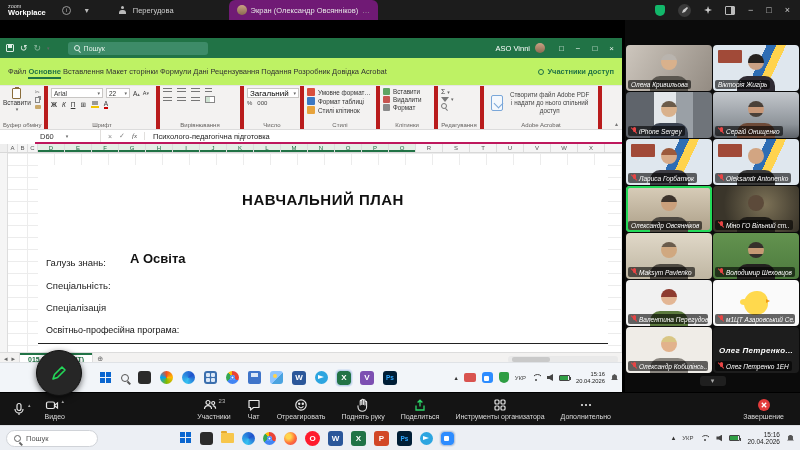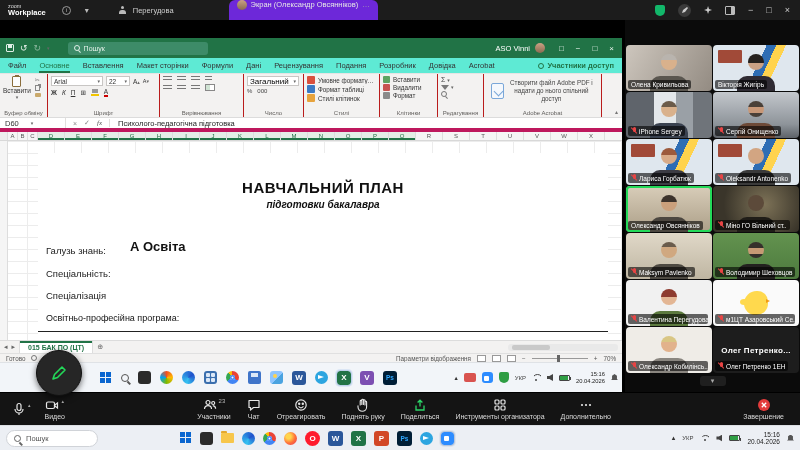--- a/index.html
+++ b/index.html
@@ -10,21 +10,21 @@
   .topbar{position:absolute;left:0;top:0;width:800px;height:20px;background:#1c1c1c;display:flex;align-items:center;}
   .brand{margin-left:8px;color:#fff;line-height:1;}
   .brand .b1{font-size:5.5px;color:#ddd;}
   .brand .b2{font-size:7.5px;font-weight:bold;}
   .tb-ic{color:#bbb;font-size:8px;margin-left:14px;}
   .info-ic{width:9px;height:9px;border:1px solid #999;border-radius:50%;color:#bbb;font-size:6px;display:flex;align-items:center;justify-content:center;margin-left:16px;}
   .mtab{display:flex;align-items:center;gap:4px;color:#cfcfcf;font-size:7.5px;margin-left:30px;}
   .ppl-ic{width:10px;height:8px;position:relative;}
   .ppl-ic::before{content:"";position:absolute;left:2px;top:0;width:3px;height:3px;border-radius:50%;background:#bbb;}
   .ppl-ic::after{content:"";position:absolute;left:0;bottom:0;width:7px;height:4px;border-radius:3px 3px 0 0;background:#bbb;}
-  .stab{display:flex;align-items:flex-start;gap:4px;background:#6d28d9;border-radius:6px 6px 0 0;height:20px;padding:0 8px;margin-left:55px;color:#e6e6e6;font-size:7.5px;}
+  .stab{display:flex;align-items:center;gap:4px;background:#701a75;border-radius:6px 6px 0 0;height:20px;padding:0 8px;margin-left:55px;color:#e6e6e6;font-size:7.5px;}
   .avatar-s{width:10px;height:10px;border-radius:50%;background:linear-gradient(#caa184,#8a6a50);}
   .tb-right{margin-left:auto;display:flex;align-items:center;gap:13px;padding-right:10px;}
   .shield{width:10px;height:11px;background:#12b76a;border-radius:2px 2px 5px 5px;}
   .circ-ic{width:13px;height:13px;border-radius:50%;background:#3a3a3a;display:flex;align-items:center;justify-content:center;}
   .spark{width:8px;height:8px;background:#ccc;clip-path:polygon(50% 0,62% 38%,100% 50%,62% 62%,50% 100%,38% 62%,0 50%,38% 38%);}
   .layout-ic{width:10px;height:9px;border:1px solid #bbb;border-radius:1px;position:relative;}
   .layout-ic::after{content:"";position:absolute;right:0;top:0;width:3px;height:100%;background:#bbb;}
   .wglyph{color:#ccc;font-size:9px;}
 
   
@@ -35,27 +35,27 @@
   .qat{display:flex;align-items:center;gap:6px;margin-left:6px;font-size:9px;color:#e9f2ec;}
   .save-ic{width:8px;height:8px;border:1px solid #dfeee6;border-radius:1px;position:relative;}
   .save-ic::after{content:"";position:absolute;left:1px;top:0;width:4px;height:3px;background:#dfeee6;}
   .fname{margin-left:12px;font-size:7.5px;white-space:nowrap;}
   .xl-search{margin-left:18px;width:140px;height:13px;background:#3d8b68;border-radius:3px;display:flex;align-items:center;gap:4px;padding:0 6px;color:#e6f2ea;font-size:7px;}
   .mag{width:6px;height:6px;border:1px solid #dfeee6;border-radius:50%;position:relative;flex:none;}
   .mag::after{content:"";position:absolute;right:-2px;bottom:-2px;width:3px;height:1px;background:#dfeee6;transform:rotate(45deg);}
   .xl-user{margin-left:auto;display:flex;align-items:center;gap:5px;font-size:7.5px;}
   .xl-ctrl{display:flex;align-items:center;gap:12px;margin:0 8px 0 14px;font-size:8px;color:#eaf4ee;}
 
-  .xl-tabs{height:16px;background:#5eead4;display:flex;align-items:center;gap:13px;padding:0 8px;font-size:7.5px;color:#333;border-bottom:1px solid #e5e5e5;}
-  .xl-tab.active{color:#217346;font-weight:normal;box-shadow:inset 0 -2px 0 #217346;padding:3px 0;}
+  .xl-tabs{height:28px;background:#bef264;display:flex;align-items:center;gap:2px;padding:0 8px;font-size:7.5px;color:#333;border-bottom:1px solid #e5e5e5;}
+  .xl-tab.active{color:#217346;font-weight:bold;box-shadow:inset 0 -2px 0 #217346;padding:3px 0;}
   .share-btn{margin-left:auto;color:#217346;font-weight:bold;display:flex;gap:3px;align-items:center;}
   .share-dot{width:6px;height:6px;border-radius:50%;border:1px solid #217346;}
 
   .ribbon{height:44px;background:#f3f2f1;display:flex;border-bottom:1px solid #dcdcdc;position:relative;}
-  .rg{border-right:1px solid #b91c1c;padding:2px 3px 0;display:flex;flex-direction:column;}
+  .rg{border-right:4px solid #b91c1c;padding:2px 3px 0;display:flex;flex-direction:column;}
   .rg-label{margin-top:auto;font-size:6px;color:#605e5c;text-align:center;padding-bottom:1px;white-space:nowrap;}
   .paste-big{display:flex;flex-direction:column;align-items:center;font-size:6.5px;color:#333;}
   .clip-ic{width:9px;height:11px;border:1px solid #8a6d3b;border-radius:1px;position:relative;background:#fdfdfd;}
   .clip-ic::after{content:"";position:absolute;left:2px;top:-2px;width:4px;height:2px;background:#8a6d3b;}
   .cb-row{display:flex;gap:4px;}
   .mini-col{display:flex;flex-direction:column;gap:2px;font-size:6px;color:#777;}
   .copy-ic{width:5px;height:6px;border:1px solid #888;box-shadow:2px -2px 0 -1px #888;}
   .paint-ic{width:6px;height:4px;background:#c9a86a;border-radius:1px;}
   .fnt-row{display:flex;align-items:center;gap:3px;margin-bottom:2px;font-size:6.5px;color:#333;}
   .selbox{border:1px solid #c8c6c4;background:#fff;padding:0 2px;display:flex;align-items:center;gap:2px;height:10px;}
@@ -78,21 +78,21 @@
   .edit-row{display:flex;align-items:center;gap:2px;font-size:7px;color:#444;margin-bottom:1px;}
   .funnel{width:0;height:0;border-left:4px solid transparent;border-right:4px solid transparent;border-top:5px solid #7a7a7a;}
   .mag2{width:6px;height:6px;border:1px solid #777;border-radius:50%;position:relative;}
   .mag2::after{content:"";position:absolute;right:-2px;bottom:-2px;width:3px;height:1px;background:#777;transform:rotate(45deg);}
   .acro{display:flex;align-items:center;gap:5px;padding:3px 4px;}
   .pdf-ic{width:13px;height:16px;border:1px solid #7aa7d9;border-radius:2px;position:relative;background:#f4f8fd;}
   .pdf-ic::after{content:"";position:absolute;left:3px;top:4px;width:6px;height:6px;border:1px solid #7aa7d9;border-top:none;border-left:none;transform:rotate(45deg);}
   .acro-tx{font-size:6.3px;color:#444;width:88px;text-align:center;line-height:1.25;}
   .rib-collapse{position:absolute;right:4px;bottom:2px;font-size:6px;color:#777;}
 
-  .fbar{height:14px;display:flex;align-items:center;border-bottom:4px solid #be185d;background:#fff;}
+  .fbar{height:14px;display:flex;align-items:center;border-bottom:2px solid #be185d;background:#fff;margin-left:35px;}
   .namebox{width:66px;height:100%;border-right:1px solid #e1dfdd;display:flex;align-items:center;padding:0 5px;font-size:7.5px;color:#333;gap:12px;}
   .fbtns{display:flex;gap:7px;padding:0 7px;border-right:1px solid #e1dfdd;font-size:7px;color:#888;align-items:center;}
   .fx{font-style:italic;font-family:"Liberation Serif",serif;color:#555;}
   .fval{padding:0 8px;font-size:7.5px;color:#222;}
 
   .cheads{height:9px;background:#f5f5f5;border-bottom:1px solid #d8d8d8;display:flex;font-size:6px;color:#555;}
   .ch{border-right:1px solid #ddd;text-align:center;line-height:9px;}
   .ch.g{width:8px;background:#eee;}
   .w10{width:10px;}
   .w27{width:27px;}
@@ -142,21 +142,21 @@
   .batt::after{content:"";position:absolute;right:-2px;top:1.5px;width:1.5px;height:3px;background:#444;}
   .clockbox{text-align:right;line-height:1.15;font-size:5.8px;color:#222;}
   .bell{width:7px;height:7px;background:#555;clip-path:polygon(50% 0,85% 25%,85% 70%,100% 85%,0 85%,15% 70%,15% 25%);}
 
   
   .fab{position:absolute;left:36px;top:330px;width:46px;height:46px;border-radius:50%;background:#262626;border:1px solid #111;box-shadow:0 2px 6px rgba(0,0,0,.6);display:flex;align-items:center;justify-content:center;z-index:40;}
 
   
   .panel{position:absolute;left:625px;top:20px;width:175px;height:372px;background:#0b0b0b;}
   .tiles{display:grid;grid-template-columns:86px 86px;grid-auto-rows:46px;gap:1px;padding:25px 1px 0 1px;}
-  .tile{position:relative;border-radius:4px;overflow:hidden;background:#222;}
+  .tile{position:relative;border-radius:4px;overflow:hidden;background:#222;font-style:italic;}
   .tile.active{outline:2px solid #23d959;outline-offset:-2px;}
   .npill{position:absolute;left:2px;bottom:2px;max-width:80px;background:rgba(0,0,0,.6);border-radius:2px;padding:1px 3px;display:flex;align-items:center;color:#fff;font-size:6.5px;white-space:nowrap;overflow:hidden;text-overflow:ellipsis;}
   .micoff{width:6px;height:8px;position:relative;flex:none;margin-right:2px;}
   .micoff::before{content:"";position:absolute;left:1.5px;top:0;width:3px;height:5px;background:#e84545;border-radius:1.5px;}
   .micoff::after{content:"";position:absolute;left:-1px;top:3px;width:8px;height:1px;background:#e84545;transform:rotate(45deg);}
   .sil{position:absolute;left:0;top:0;width:100%;height:100%;}
   .head{position:absolute;left:50%;top:9px;transform:translateX(-50%);width:16px;height:16px;border-radius:50%;}
   .bodyp{position:absolute;left:50%;bottom:0;transform:translateX(-50%);width:38px;height:15px;border-radius:10px 10px 0 0;}
   .bgA{background:linear-gradient(120deg,#cdc6bd,#938b82);}
   .bgC{background:linear-gradient(90deg,#5f646b 0 32%,#e3e7ea 32% 58%,#9aa0a6 58% 78%,#6f747a 78%);}
@@ -475,21 +475,20 @@
         <span class="ch w27">U</span>
         <span class="ch w27">V</span>
         <span class="ch w27">W</span>
         <span class="ch w27">X</span>
       </div>
 
       <div class="gridarea">
         <div class="gutter"></div>
         <div class="page"></div>
         <div class="doc-title">НАВЧАЛЬНИЙ ПЛАН</div>
-        <div class="doc-sub">підготовки бакалавра</div>
         <div class="fld-l" style="top:104px;">Галузь знань:</div>
         <div class="fld-v" style="top:98px;">А Освіта</div>
         <div class="fld-l" style="top:127px;">Спеціальність:</div>
         <div class="fld-l" style="top:149px;">Спеціалізація</div>
         <div class="prog-l">Освітньо-професійна програма:</div>
         <div class="hline"></div>
       </div>
 
       <div class="sheetbar">
         <span>◂</span>

